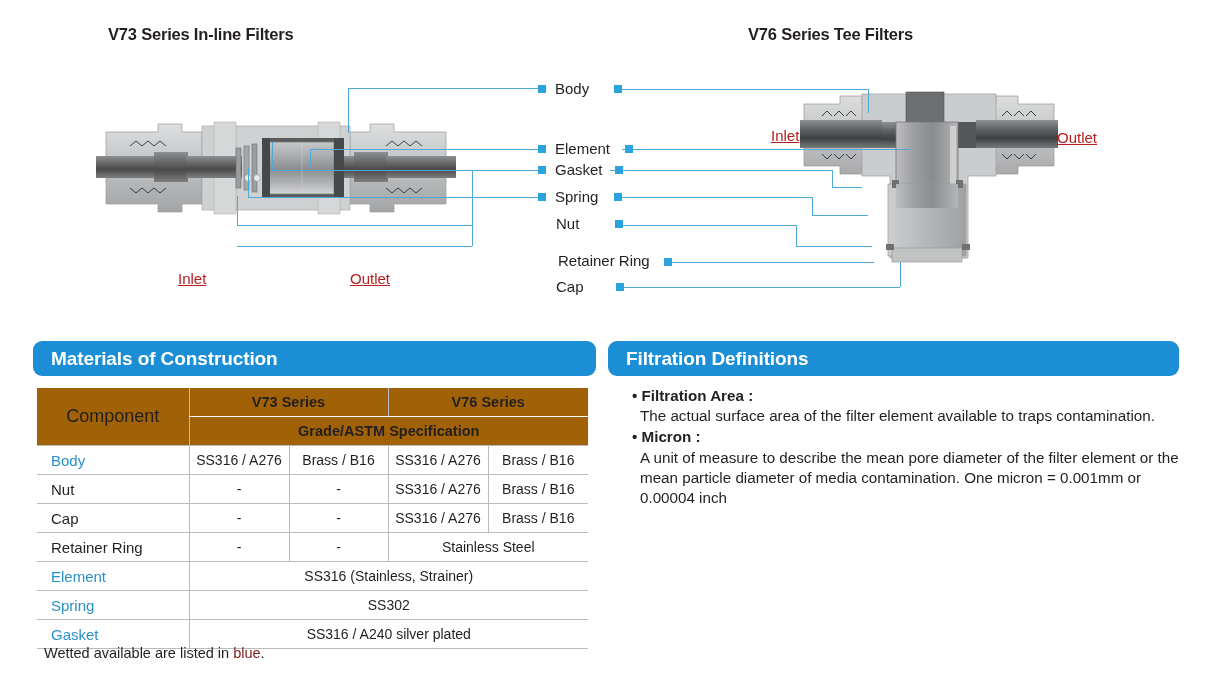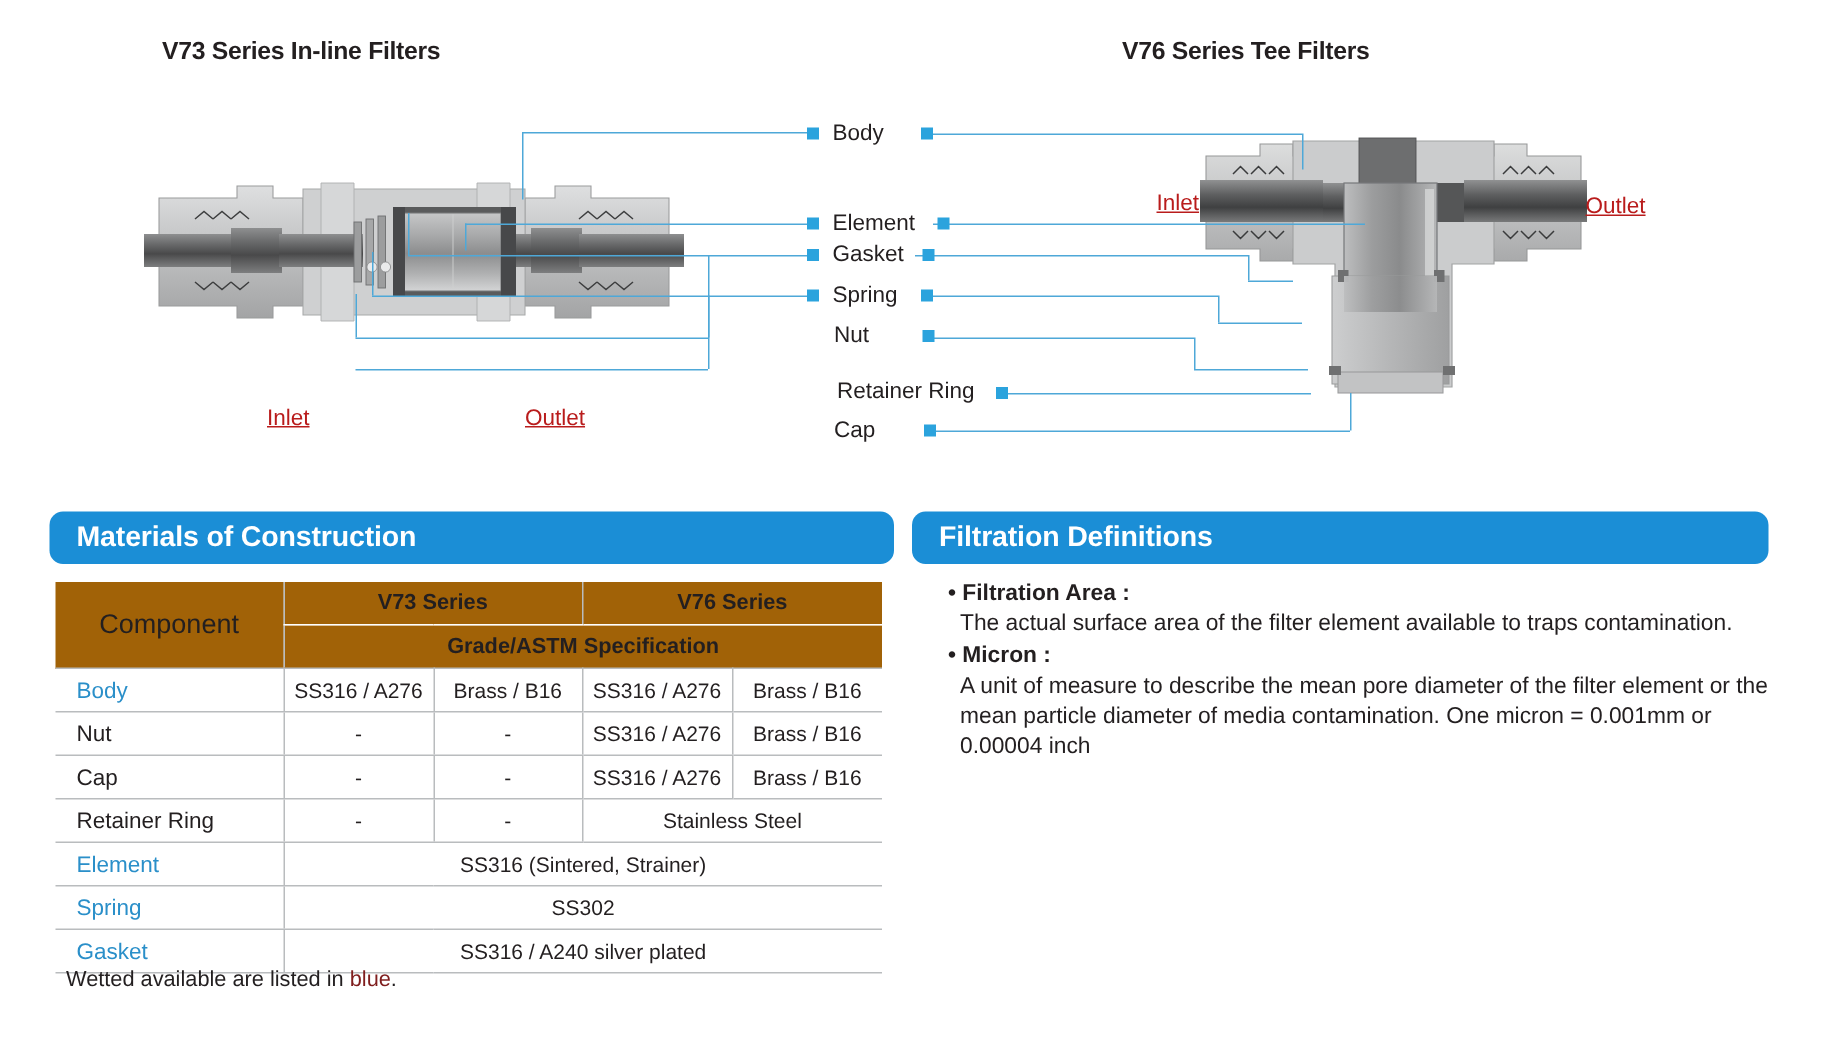--- a/index.html
+++ b/index.html
@@ -427,21 +427,21 @@
         <td class="vline">Brass / B16</td>
       </tr>
       <tr>
         <td class="comp">Retainer Ring</td>
         <td class="vline">-</td>
         <td class="vline">-</td>
         <td class="vline" colspan="2">Stainless Steel</td>
       </tr>
       <tr>
         <td class="comp blue">Element</td>
-        <td class="vline" colspan="4">SS316 (Sintered, Strainer)</td>
+        <td class="vline" colspan="4">SS316 (Stainless, Strainer)</td>
       </tr>
       <tr>
         <td class="comp blue">Spring</td>
         <td class="vline" colspan="4">SS302</td>
       </tr>
       <tr>
         <td class="comp blue">Gasket</td>
         <td class="vline" colspan="4">SS316 / A240 silver plated</td>
       </tr>
     </tbody>

